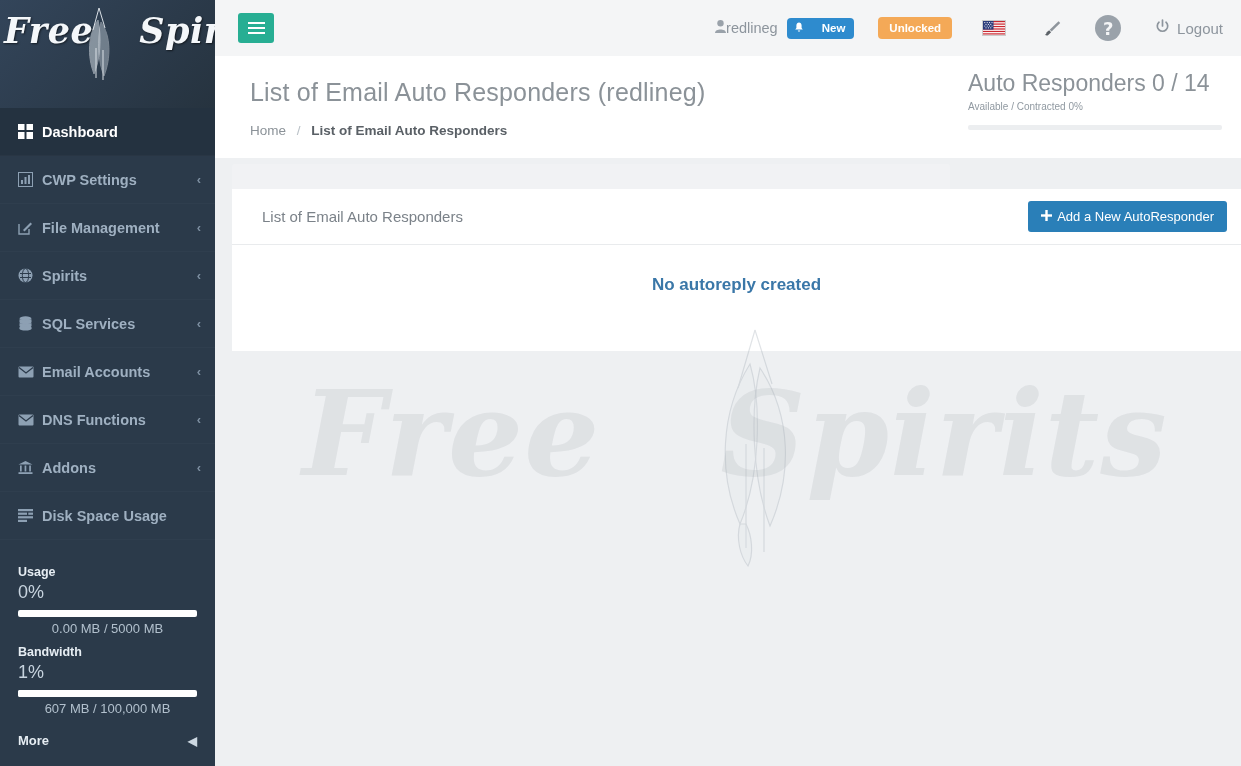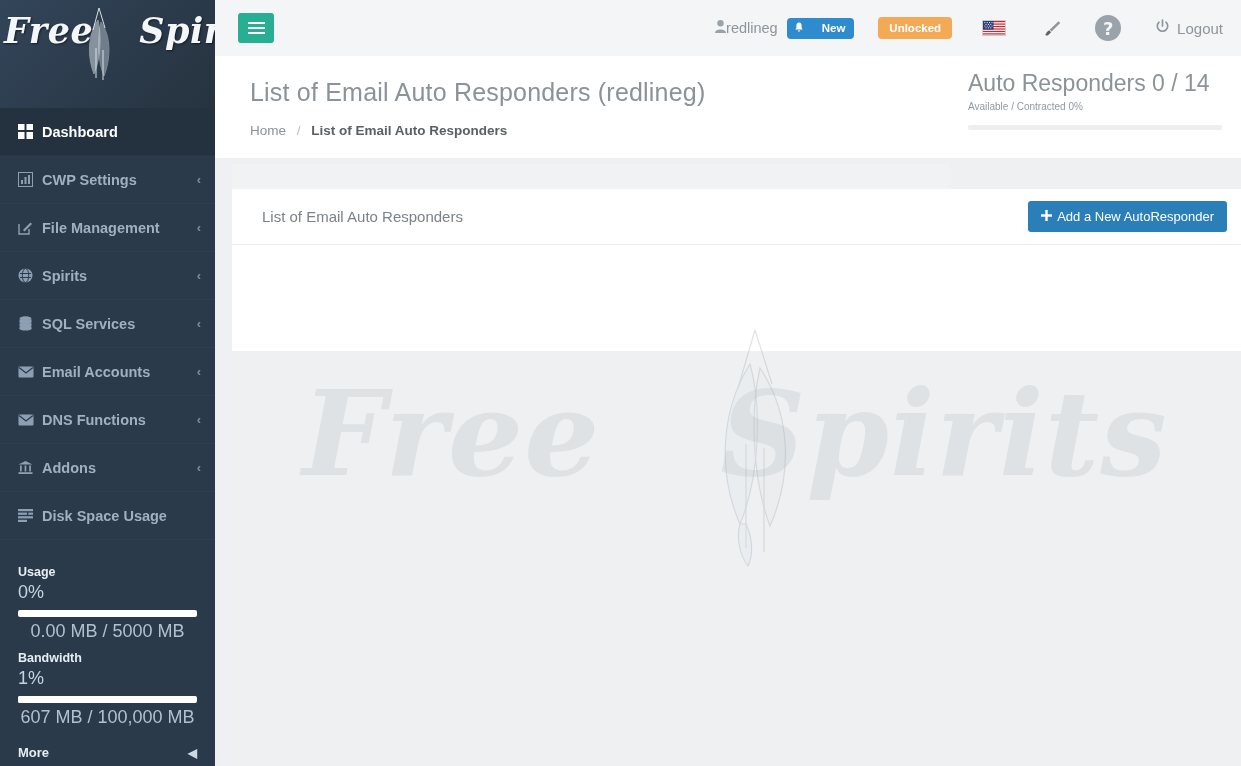--- a/index.html
+++ b/index.html
@@ -78,21 +78,21 @@
   
   #usage-block { padding: 14px 18px 0 18px; color: #cdd8e2; }
   .usage-title { font-size: 12.5px; font-weight: bold; color: #e6edf3; margin-bottom: 3px; }
   .usage-pct { font-size: 18px; color: #c7d3de; margin-bottom: 7px; font-weight: normal; }
   .usage-bar {
     height: 7px; background: #4a5c6e; border-radius: 2px; overflow: hidden;
     margin-bottom: 4px;
   }
   .usage-bar > span { display: block; height: 100%; background: #ffffff; }
   .usage-sub {
-    text-align: center; font-size: 18px; color: #b2c0cd; margin-bottom: 9px;
+    text-align: center; font-size: 13px; color: #b2c0cd; margin-bottom: 9px;
   }
   #more-row {
     display:flex; align-items:flex-end; justify-content: space-between;
     padding: 8px 18px 0 18px;
     color: #e6edf3; font-size: 13px; font-weight: bold;
   }
   #more-row .chev { color:#cdd8e2; font-size: 12px; }
 
   
   #topbar {
@@ -558,20 +558,23 @@
         <button id="add-btn">
           <span>
             <svg width="11" height="11" viewBox="0 0 11 11">
                 <rect x="4.3" y="0" width="2.4" height="11" fill="#fff"></rect>
                 <rect x="0" y="4.3" width="11" height="2.4" fill="#fff"></rect>
               </svg>
           </span>
           <span>Add a New AutoResponder</span>
         </button>
       </div>
+      <div id="card-body">
+        <div id="empty-msg">No autoreply created</div>
+      </div>
     </div>
   </div>
 
   <div id="watermark">
     <div id="wm-text">
       <span>Free</span><span class="sp"></span><span>Spirits</span>
     </div>
     <svg id="wm-feather" viewBox="0 0 110 245">
       <g stroke="#9aa4ae" stroke-width="1.2" fill="none">
         <path d="M55 6 L38 64 M55 6 L72 60"></path>

